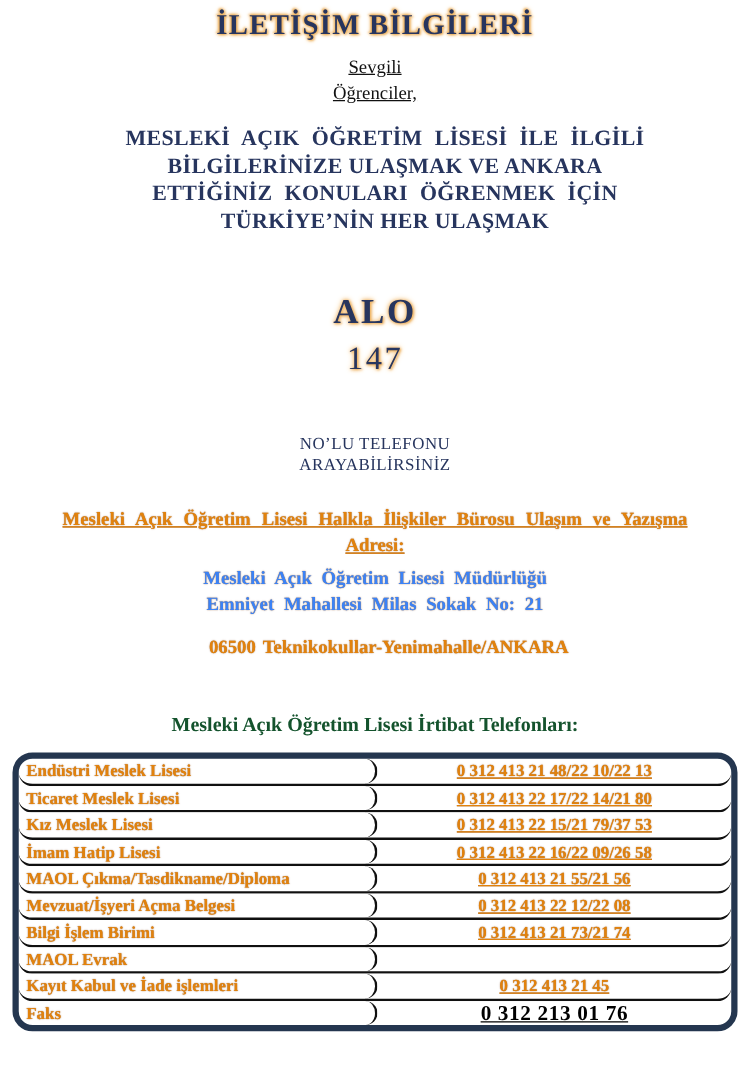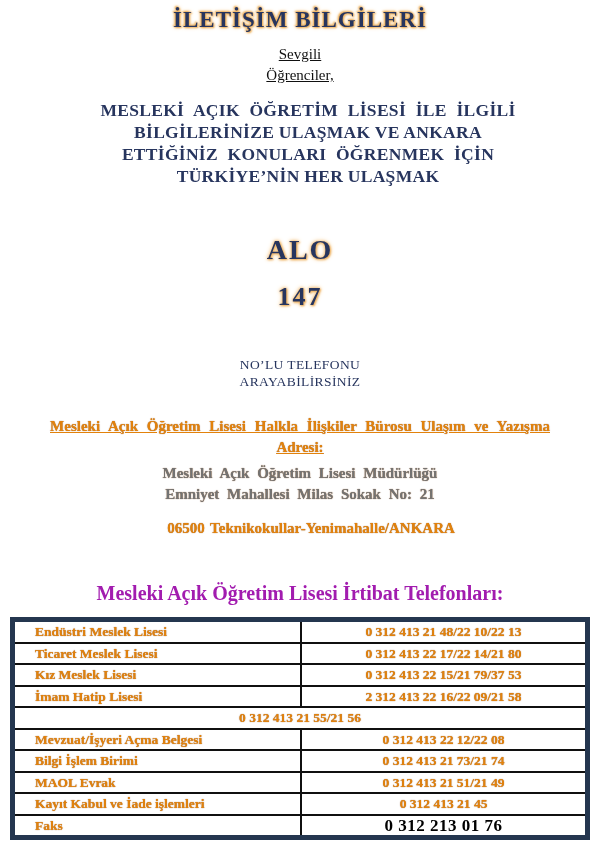--- a/index.html
+++ b/index.html
@@ -1,15 +1,15 @@
 <!DOCTYPE html>
 <html lang="tr"><head>
 <meta charset="utf-8">
 <style>
-  * { margin: 0; padding: 0; box-sizing: border-box; }
+  * { margin: 0; padding: 0; box-sizing: border-box; border-radius: 16px; }
   html, body { background: #ffffff; }
   .page {
     width: 600px;
     height: 852px;
     margin: 0 auto;
     background: #ffffff;
     font-family: "Liberation Serif", "DejaVu Serif", serif;
     overflow: hidden;
     position: relative;
   }
@@ -47,23 +47,23 @@
 
   .alo {
     margin-top: 47px;
     font-size: 28px;
     font-weight: bold;
     letter-spacing: 2px;
     color: #27355e;
     text-shadow: 0 0 3px #f0b05a, 0 0 5px #f2c586, 1px 1px 2px #eaa74c;
   }
   .alo-num {
-    margin-top: 16px;
+    margin-top: 6px;
     font-size: 26px;
-    font-weight: bold;
+    font-weight: normal;
     letter-spacing: 2px;
     color: #27355e;
     text-shadow: 0 0 3px #f0b05a, 0 0 5px #f2c586, 1px 1px 2px #eaa74c;
   }
 
   .phone-note {
     margin-top: 45px;
     font-size: 13.5px;
     color: #27355e;
     line-height: 16.5px;
@@ -78,77 +78,78 @@
     line-height: 21px;
     text-shadow: 0 0 1px rgba(122, 58, 0, .85);
   }
   .addr-heading span { text-decoration: underline; }
   .addr-heading .wide { word-spacing: 5px; }
 
   .addr-lines {
     margin-top: 5px;
     font-size: 15px;
     font-weight: bold;
-    color: #737373;
+    color: #3b82f6;
     line-height: 21px;
     word-spacing: 4px;
     text-shadow: 0 0 1px rgba(122, 58, 0, .85);
   }
   .addr-zip {
     margin-top: 15px;
     font-size: 15px;
     font-weight: bold;
     color: #e2820c;
     word-spacing: 2px;
     text-shadow: 0 0 1px rgba(122, 58, 0, .85);
     padding-left: 22px;
   }
 
   .table-heading {
     margin-top: 45px;
-    font-size: 20px;
-    font-weight: bold;
-    color: #a21caf;
+    font-size: 16px;
+    font-weight: bold;
+    color: #14532d;
   }
 
   .phone-table {
     margin: 12px 10px 0 10px;
     width: 580px;
     border: 5px solid #24364f;
     border-collapse: collapse;
   }
   .ptr {
     display: flex;
     border-bottom: 2px solid #101010;
   }
   .ptr:last-child { border-bottom: none; }
   .pt-label {
     width: 287px;
     border-right: 2px solid #101010;
     font-size: 13.5px;
     font-weight: bold;
     color: #e2820c;
     text-shadow: 0 0 1px rgba(122, 58, 0, .85);
-    padding: 1px 4px 1px 20px;
+    padding: 1px 4px 1px 6px;
     height: 19.5px;
     line-height: 17px;
     white-space: nowrap;
     overflow: hidden;
   }
   .pt-value {
     flex: 1;
     font-size: 13.5px;
     font-weight: bold;
     color: #e2820c;
     text-shadow: 0 0 1px rgba(122, 58, 0, .85);
     text-align: center;
     padding: 1px 2px;
     height: 19.5px;
     line-height: 17px;
     white-space: nowrap;
+    text-decoration: underline;
   }
   .ptr.faks .pt-value {
     color: #000000;
     font-size: 17px;
     line-height: 17px;
     text-shadow: none;
     letter-spacing: .5px;
   }
 </style>
 </head>
@@ -199,36 +200,36 @@
     <div class="ptr">
       <div class="pt-label">Ticaret Meslek Lisesi</div>
       <div class="pt-value">0 312 413 22 17/22 14/21 80</div>
     </div>
     <div class="ptr">
       <div class="pt-label">Kız Meslek Lisesi</div>
       <div class="pt-value">0 312 413 22 15/21 79/37 53</div>
     </div>
     <div class="ptr">
       <div class="pt-label">İmam Hatip Lisesi</div>
-      <div class="pt-value">2 312 413 22 16/22 09/21 58</div>
-    </div>
-    <div class="ptr">
+      <div class="pt-value">0 312 413 22 16/22 09/26 58</div>
+    </div>
+    <div class="ptr">
+      <div class="pt-label">MAOL Çıkma/Tasdikname/Diploma</div>
       <div class="pt-value">0 312 413 21 55/21 56</div>
     </div>
     <div class="ptr">
       <div class="pt-label">Mevzuat/İşyeri Açma Belgesi</div>
       <div class="pt-value">0 312 413 22 12/22 08</div>
     </div>
     <div class="ptr">
       <div class="pt-label">Bilgi İşlem Birimi</div>
       <div class="pt-value">0 312 413 21 73/21 74</div>
     </div>
     <div class="ptr">
       <div class="pt-label">MAOL Evrak</div>
-      <div class="pt-value">0 312 413 21 51/21 49</div>
     </div>
     <div class="ptr">
       <div class="pt-label">Kayıt Kabul ve İade işlemleri</div>
       <div class="pt-value">0 312 413 21 45</div>
     </div>
     <div class="ptr faks">
       <div class="pt-label">Faks</div>
       <div class="pt-value">0 312 213 01 76</div>
     </div>
   </div>

